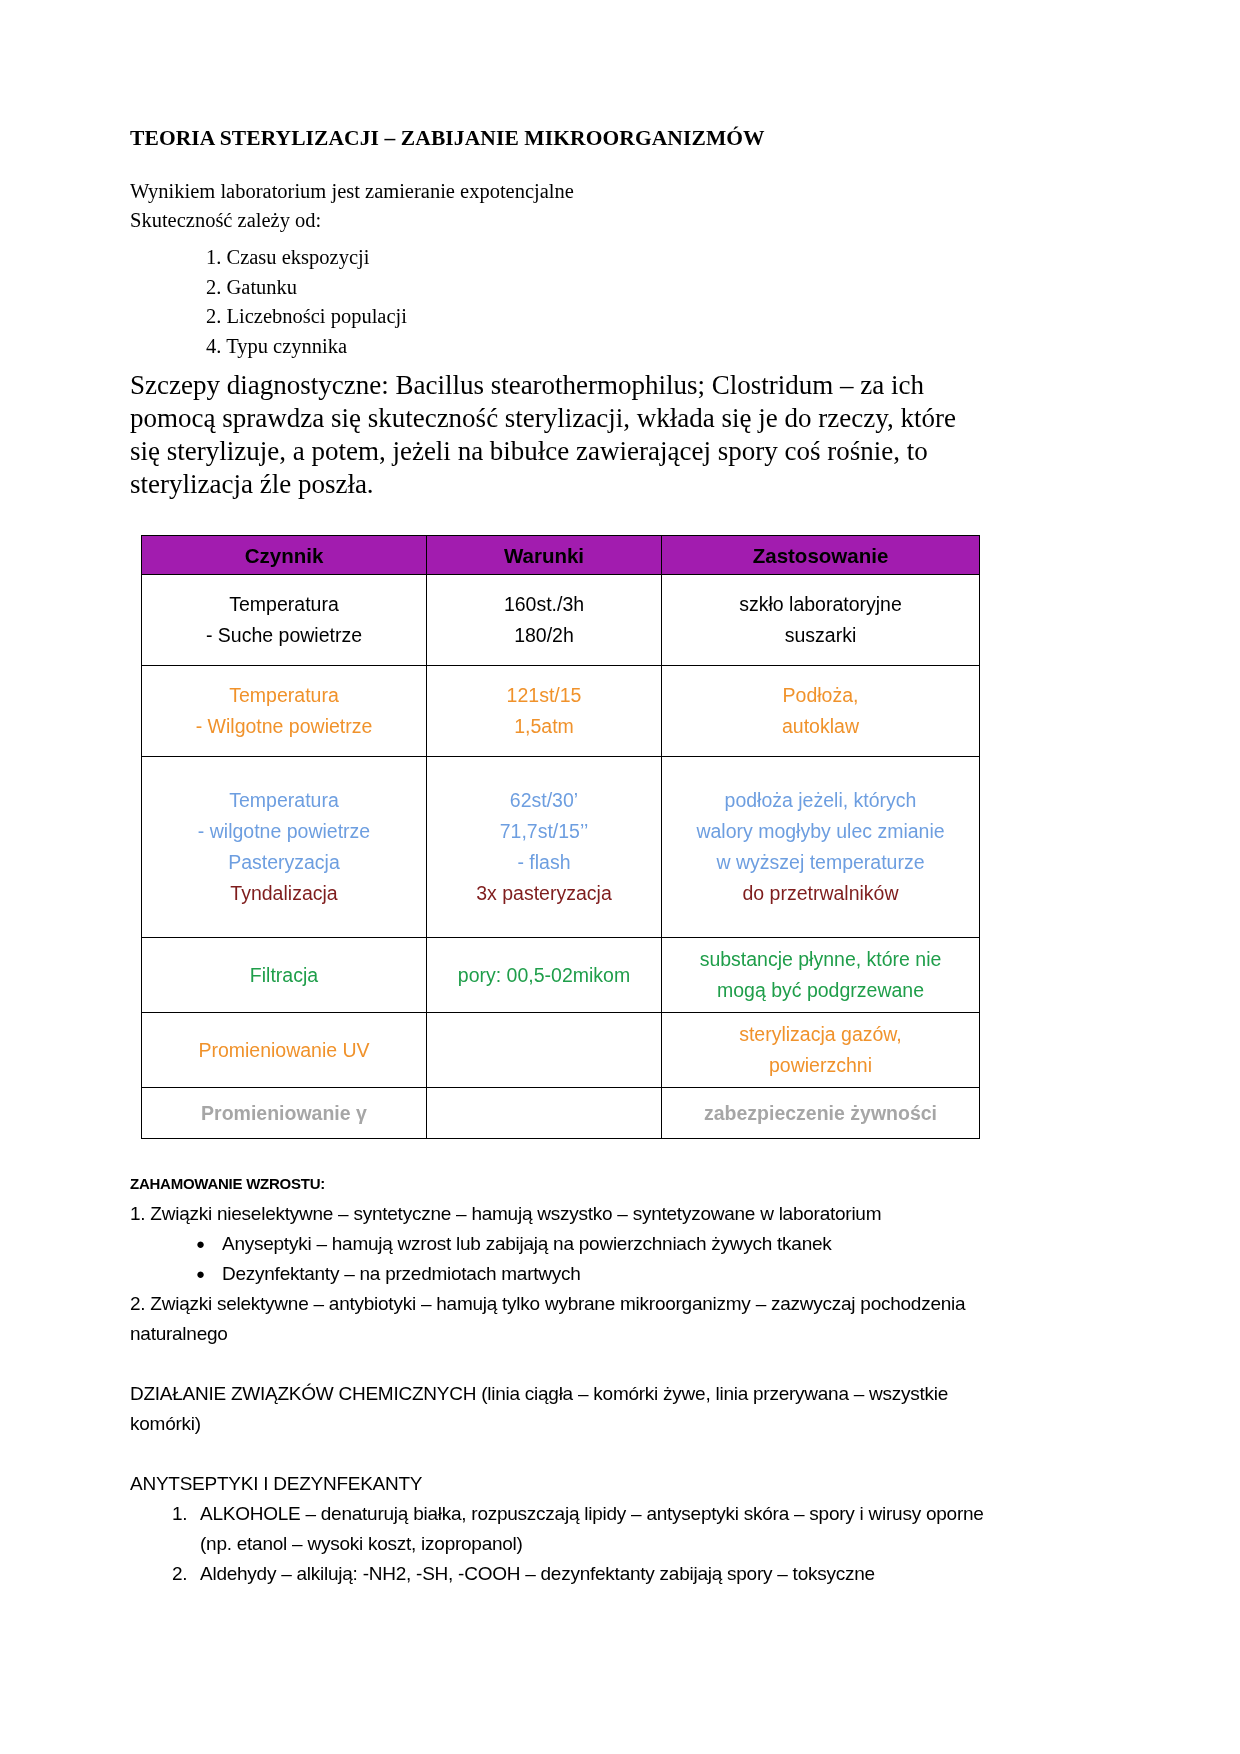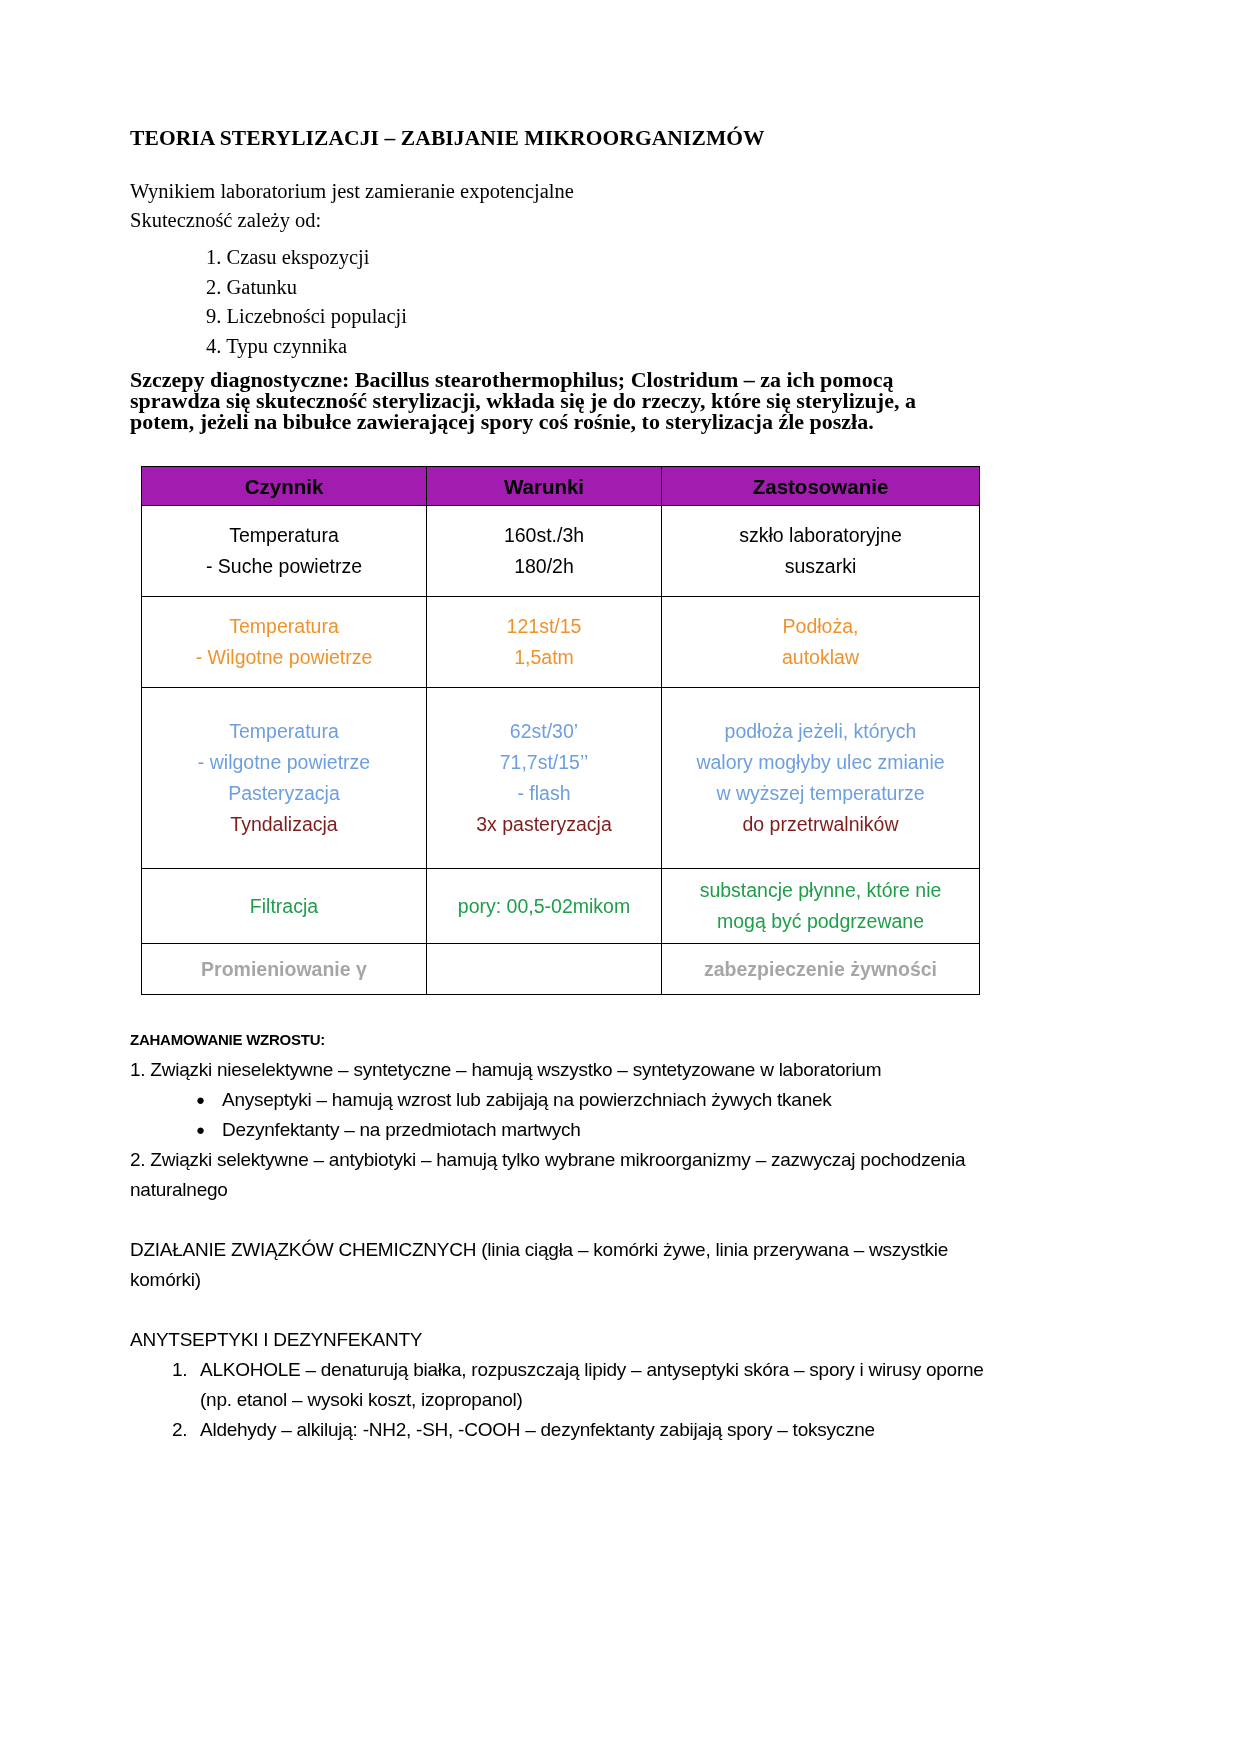--- a/index.html
+++ b/index.html
@@ -48,25 +48,24 @@
     list-style: none;
   }
   .num-list li {
     font-family: "Liberation Serif", "DejaVu Serif", serif;
     font-size: 20.5px;
     line-height: 29.5px;
     padding-left: 68px;
   }
   .para {
     font-family: "Liberation Serif", "DejaVu Serif", serif;
-    font-size: 22px;
-    line-height: 21px;
+    font-size: 27px;
+    line-height: 33px;
     margin: 0;
     width: 852px;
-    font-weight: bold;
   }
 
   
   .tbl-wrap {
     margin-top: 34px;
     margin-left: 11px;
   }
   table.sterilization {
     border-collapse: collapse;
     width: 838px;
@@ -165,21 +164,21 @@
   <div class="content">
 
     <h1 class="doc-title">TEORIA STERYLIZACJI – ZABIJANIE MIKROORGANIZMÓW</h1>
 
     <p class="lead-line">Wynikiem laboratorium jest zamieranie expotencjalne</p>
     <p class="lead-line">Skuteczność zależy od:</p>
 
     <ol class="num-list">
       <li>1. Czasu ekspozycji</li>
       <li>2. Gatunku</li>
-      <li>9. Liczebności populacji</li>
+      <li>2. Liczebności populacji</li>
       <li>4. Typu czynnika</li>
     </ol>
 
     <p class="para">Szczepy diagnostyczne: Bacillus stearothermophilus; Clostridum – za ich pomocą sprawdza się skuteczność sterylizacji, wkłada się je do rzeczy, które się sterylizuje, a potem, jeżeli na bibułce zawierającej spory coś rośnie, to sterylizacja źle poszła.</p>
 
     <div class="tbl-wrap">
       <table class="sterilization">
         <colgroup>
             <col class="c1">
             <col class="c2">
@@ -251,20 +250,32 @@
             </td>
             <td class="r-green cellpad-4">
               <div>pory: 00,5-02mikom</div>
             </td>
             <td class="r-green cellpad-4">
               <div>substancje płynne, które nie</div>
               <div>mogą być podgrzewane</div>
             </td>
           </tr>
 
+          <tr>
+            <td class="r-orange cellpad-5">
+              <div>Promieniowanie UV</div>
+            </td>
+            <td class="r-orange cellpad-5">
+              <div></div>
+            </td>
+            <td class="r-orange cellpad-5">
+              <div>sterylizacja gazów,</div>
+              <div>powierzchni</div>
+            </td>
+          </tr>
 
           <tr>
             <td class="r-gray cellpad-6">
               <div>Promieniowanie γ</div>
             </td>
             <td class="r-gray cellpad-6">
               <div></div>
             </td>
             <td class="r-gray cellpad-6">
               <div>zabezpieczenie żywności</div>

